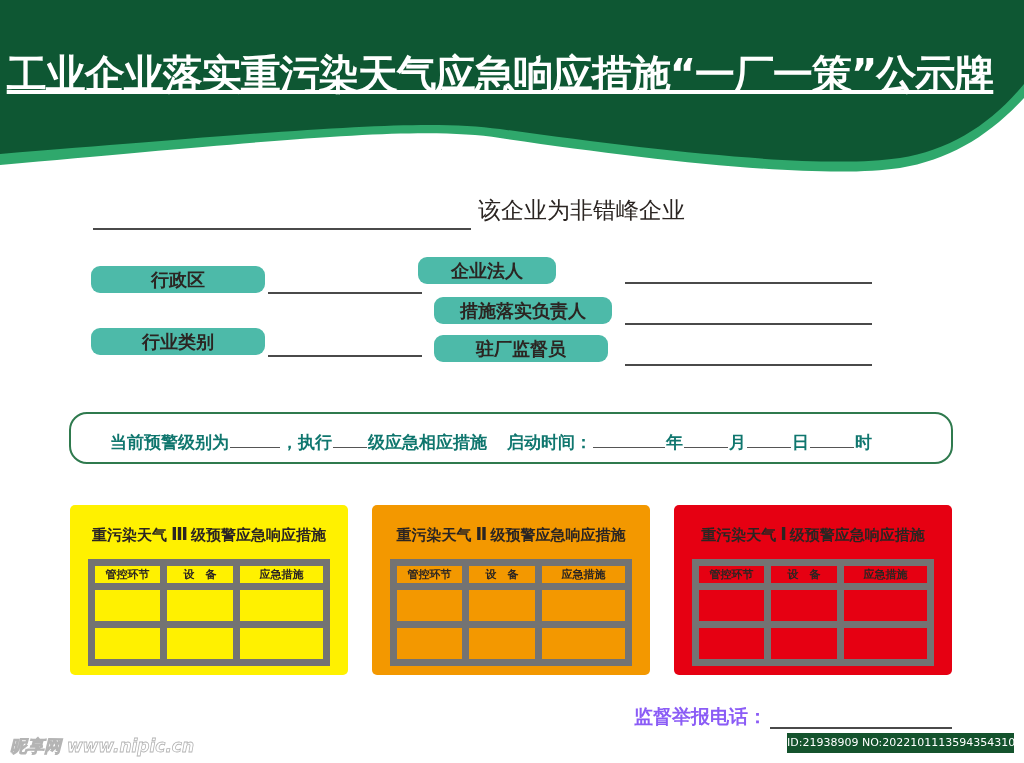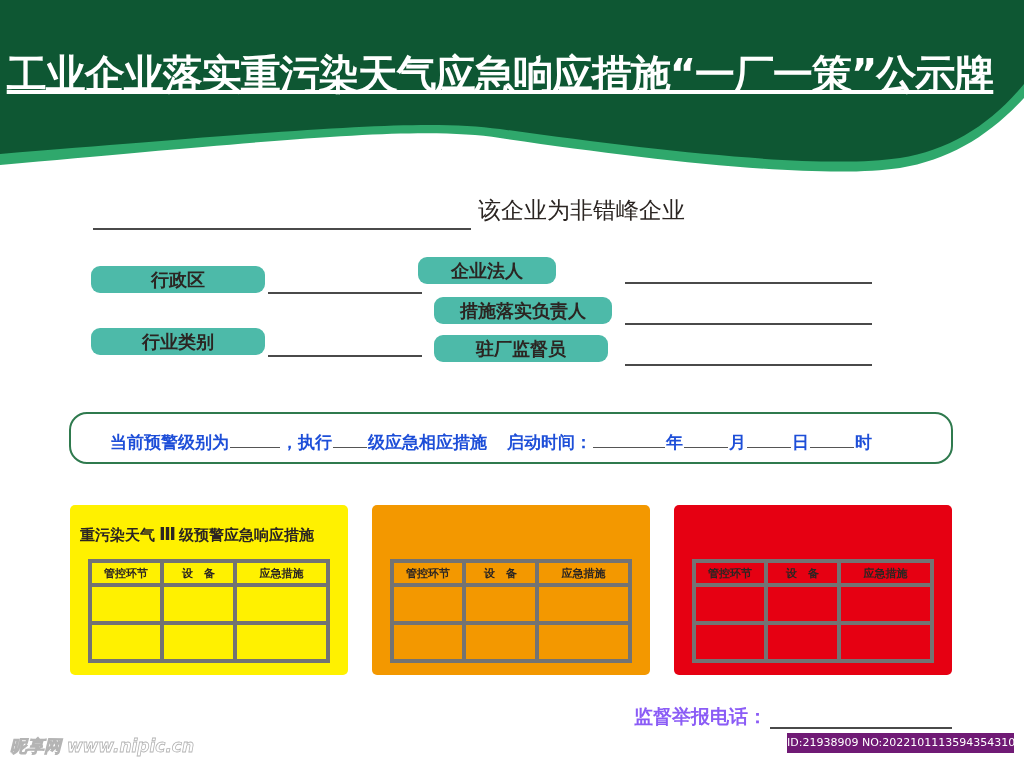--- a/index.html
+++ b/index.html
@@ -20,45 +20,45 @@
       position: absolute; height: 27px; border-radius: 9px; background: #4dbaa9;
       font-size: 18px; font-weight: bold; color: #2b2522; text-align: center; line-height: 27px; white-space: nowrap;
     }
     .field-line { position: absolute; height: 2px; background: #4a4a4a; }
 
     .status-box {
       position: absolute; left: 69px; top: 412px; width: 884px; height: 52px;
       border: 2px solid #2f7a4e; border-radius: 18px;
     }
     .status-text {
-      position: absolute; left: 110px; top: 429px; font-size: 17px; font-weight: bold; color: #1d4ed8;
+      position: absolute; left: 110px; top: 429px; font-size: 17px; font-weight: bold; color: #0f766e;
       line-height: 26px; white-space: nowrap; display: flex; align-items: baseline;
     }
     .blank { display: inline-block; border-bottom: 1.5px solid #555; height: 18px; margin: 0 1px; }
 
     .warn-card { position: absolute; top: 505px; width: 278px; height: 170px; border-radius: 5px; }
     .warn-title {
-      position: absolute; left: 10px; top: 18px; width: 100%; text-align: left; font-size: 15px; font-weight: bold;
+      position: absolute; left: 0; top: 18px; width: 100%; text-align: center; font-size: 15px; font-weight: bold;
       color: #2b2522; line-height: 22px; white-space: nowrap;
     }
     .warn-title .lvl { font-size: 18px; font-weight: bold; margin: 0 4px; letter-spacing: -1px; }
     .warn-table {
       position: absolute; left: 18px; top: 54px; width: 242px; border-collapse: collapse;
     }
     .warn-table td, .warn-table th {
-      border: 4px solid #737373; font-size: 11px; font-weight: bold; color: #2b2522; text-align: center;
+      border: 7px solid #737373; font-size: 11px; font-weight: bold; color: #2b2522; text-align: center;
     }
     .warn-table th { height: 24px; }
     .warn-table td { height: 38px; }
 
     .report { position: absolute; left: 634px; top: 704px; font-size: 19px; font-weight: bold; color: #8b5cf6; line-height: 24px; white-space: nowrap; }
     .report-line { position: absolute; left: 770px; top: 727px; width: 182px; height: 2px; background: #4a4a4a; }
 
     .wm-id {
-      position: absolute; left: 787px; top: 733px; width: 227px; height: 20px; background: #701a75;
+      position: absolute; left: 787px; top: 733px; width: 227px; height: 20px; background: #14532d;
       color: #ffffff; font-size: 11px; line-height: 20px; text-align: center; white-space: nowrap; font-family: "DejaVu Sans", sans-serif;
     }
     .wm-logo {
       position: absolute; left: 10px; top: 734px; font-size: 17px; font-weight: bold; color: #ffffff;
       -webkit-text-stroke: 0.8px #b4b4b4; line-height: 24px; white-space: nowrap; font-style: italic;
     }
   </style>
 </head>
 <body>
 
@@ -124,20 +124,23 @@
     <tr>
           <td></td>
           <td></td>
           <td></td>
         </tr>
   </tbody>
     </table>
 </div>
 
 <div class="warn-card" style="left:372px; background:#f39800;">
+  <div class="warn-title">
+    <span>重污染天气</span><span class="lvl">Ⅱ</span><span>级预警应急响应措施</span>
+  </div>
   <table class="warn-table">
     <tbody>
         <tr>
       <th style="width:72px;">管控环节</th>
       <th style="width:73px;">设　备</th>
       <th>应急措施</th>
     </tr>
     <tr>
           <td></td>
           <td></td>
@@ -146,20 +149,23 @@
     <tr>
           <td></td>
           <td></td>
           <td></td>
         </tr>
   </tbody>
     </table>
 </div>
 
 <div class="warn-card" style="left:674px; background:#e60012;">
+  <div class="warn-title">
+    <span>重污染天气</span><span class="lvl">Ⅰ</span><span>级预警应急响应措施</span>
+  </div>
   <table class="warn-table">
     <tbody>
         <tr>
       <th style="width:72px;">管控环节</th>
       <th style="width:73px;">设　备</th>
       <th>应急措施</th>
     </tr>
     <tr>
           <td></td>
           <td></td>

